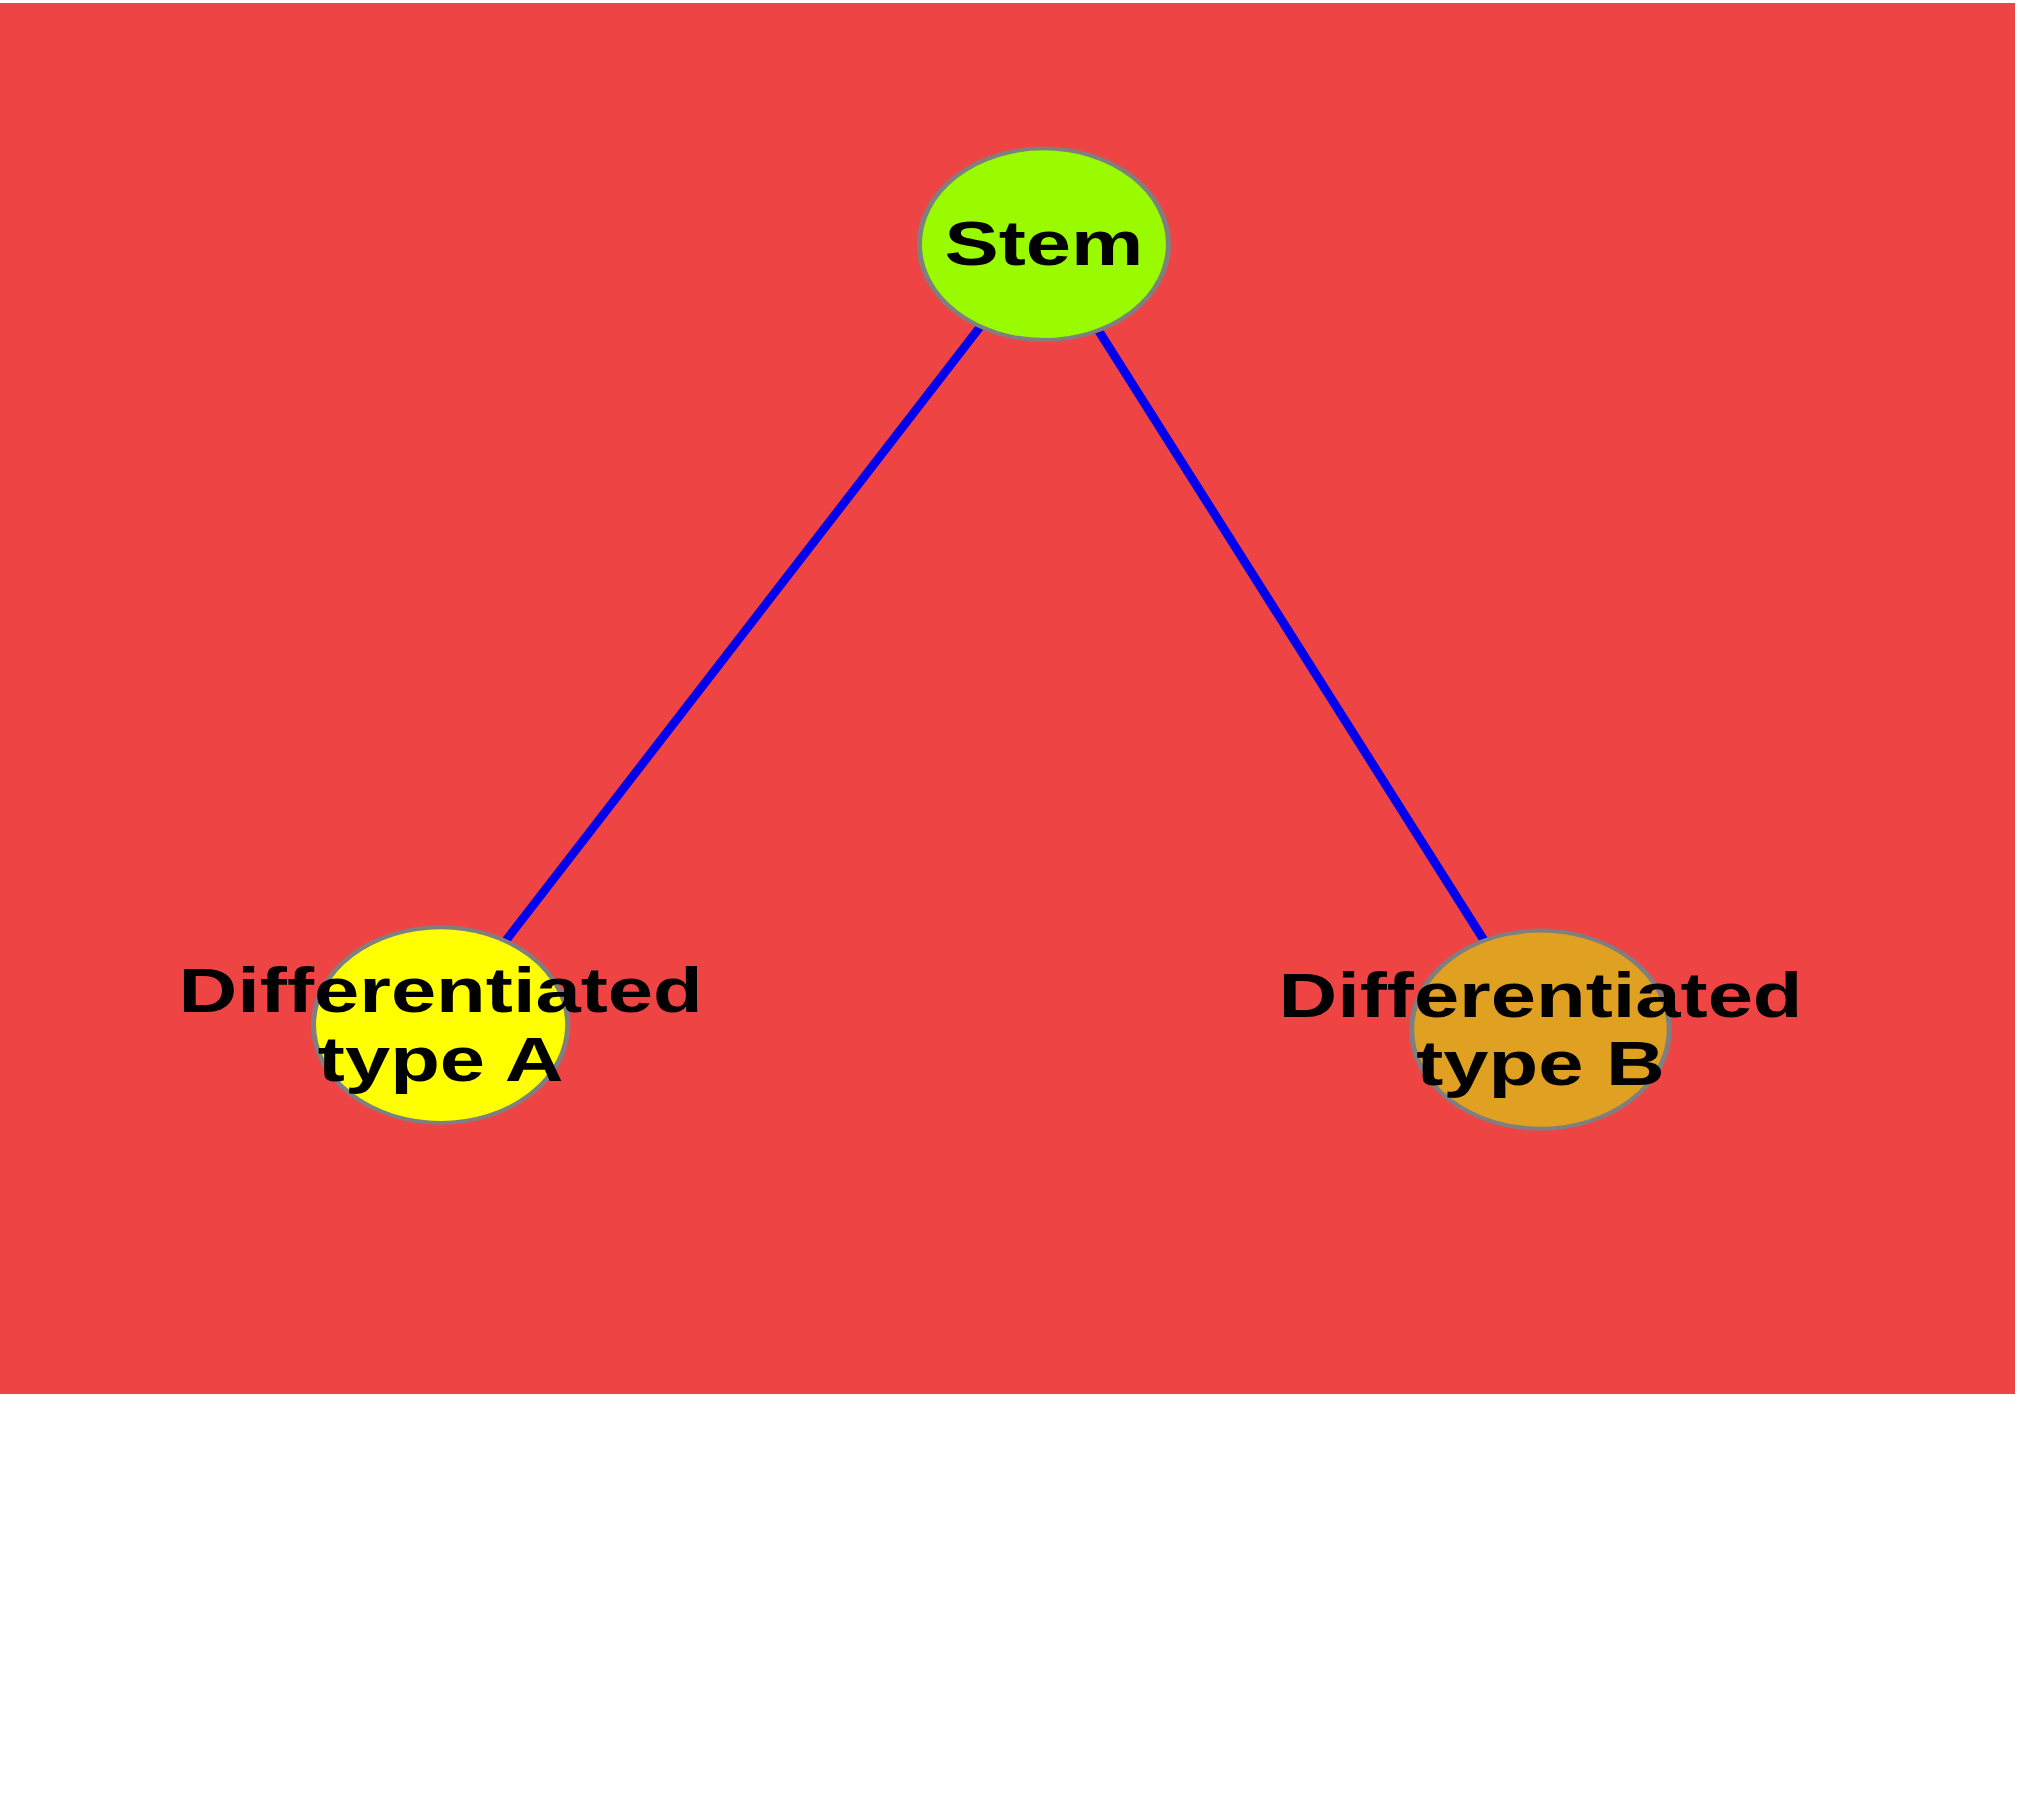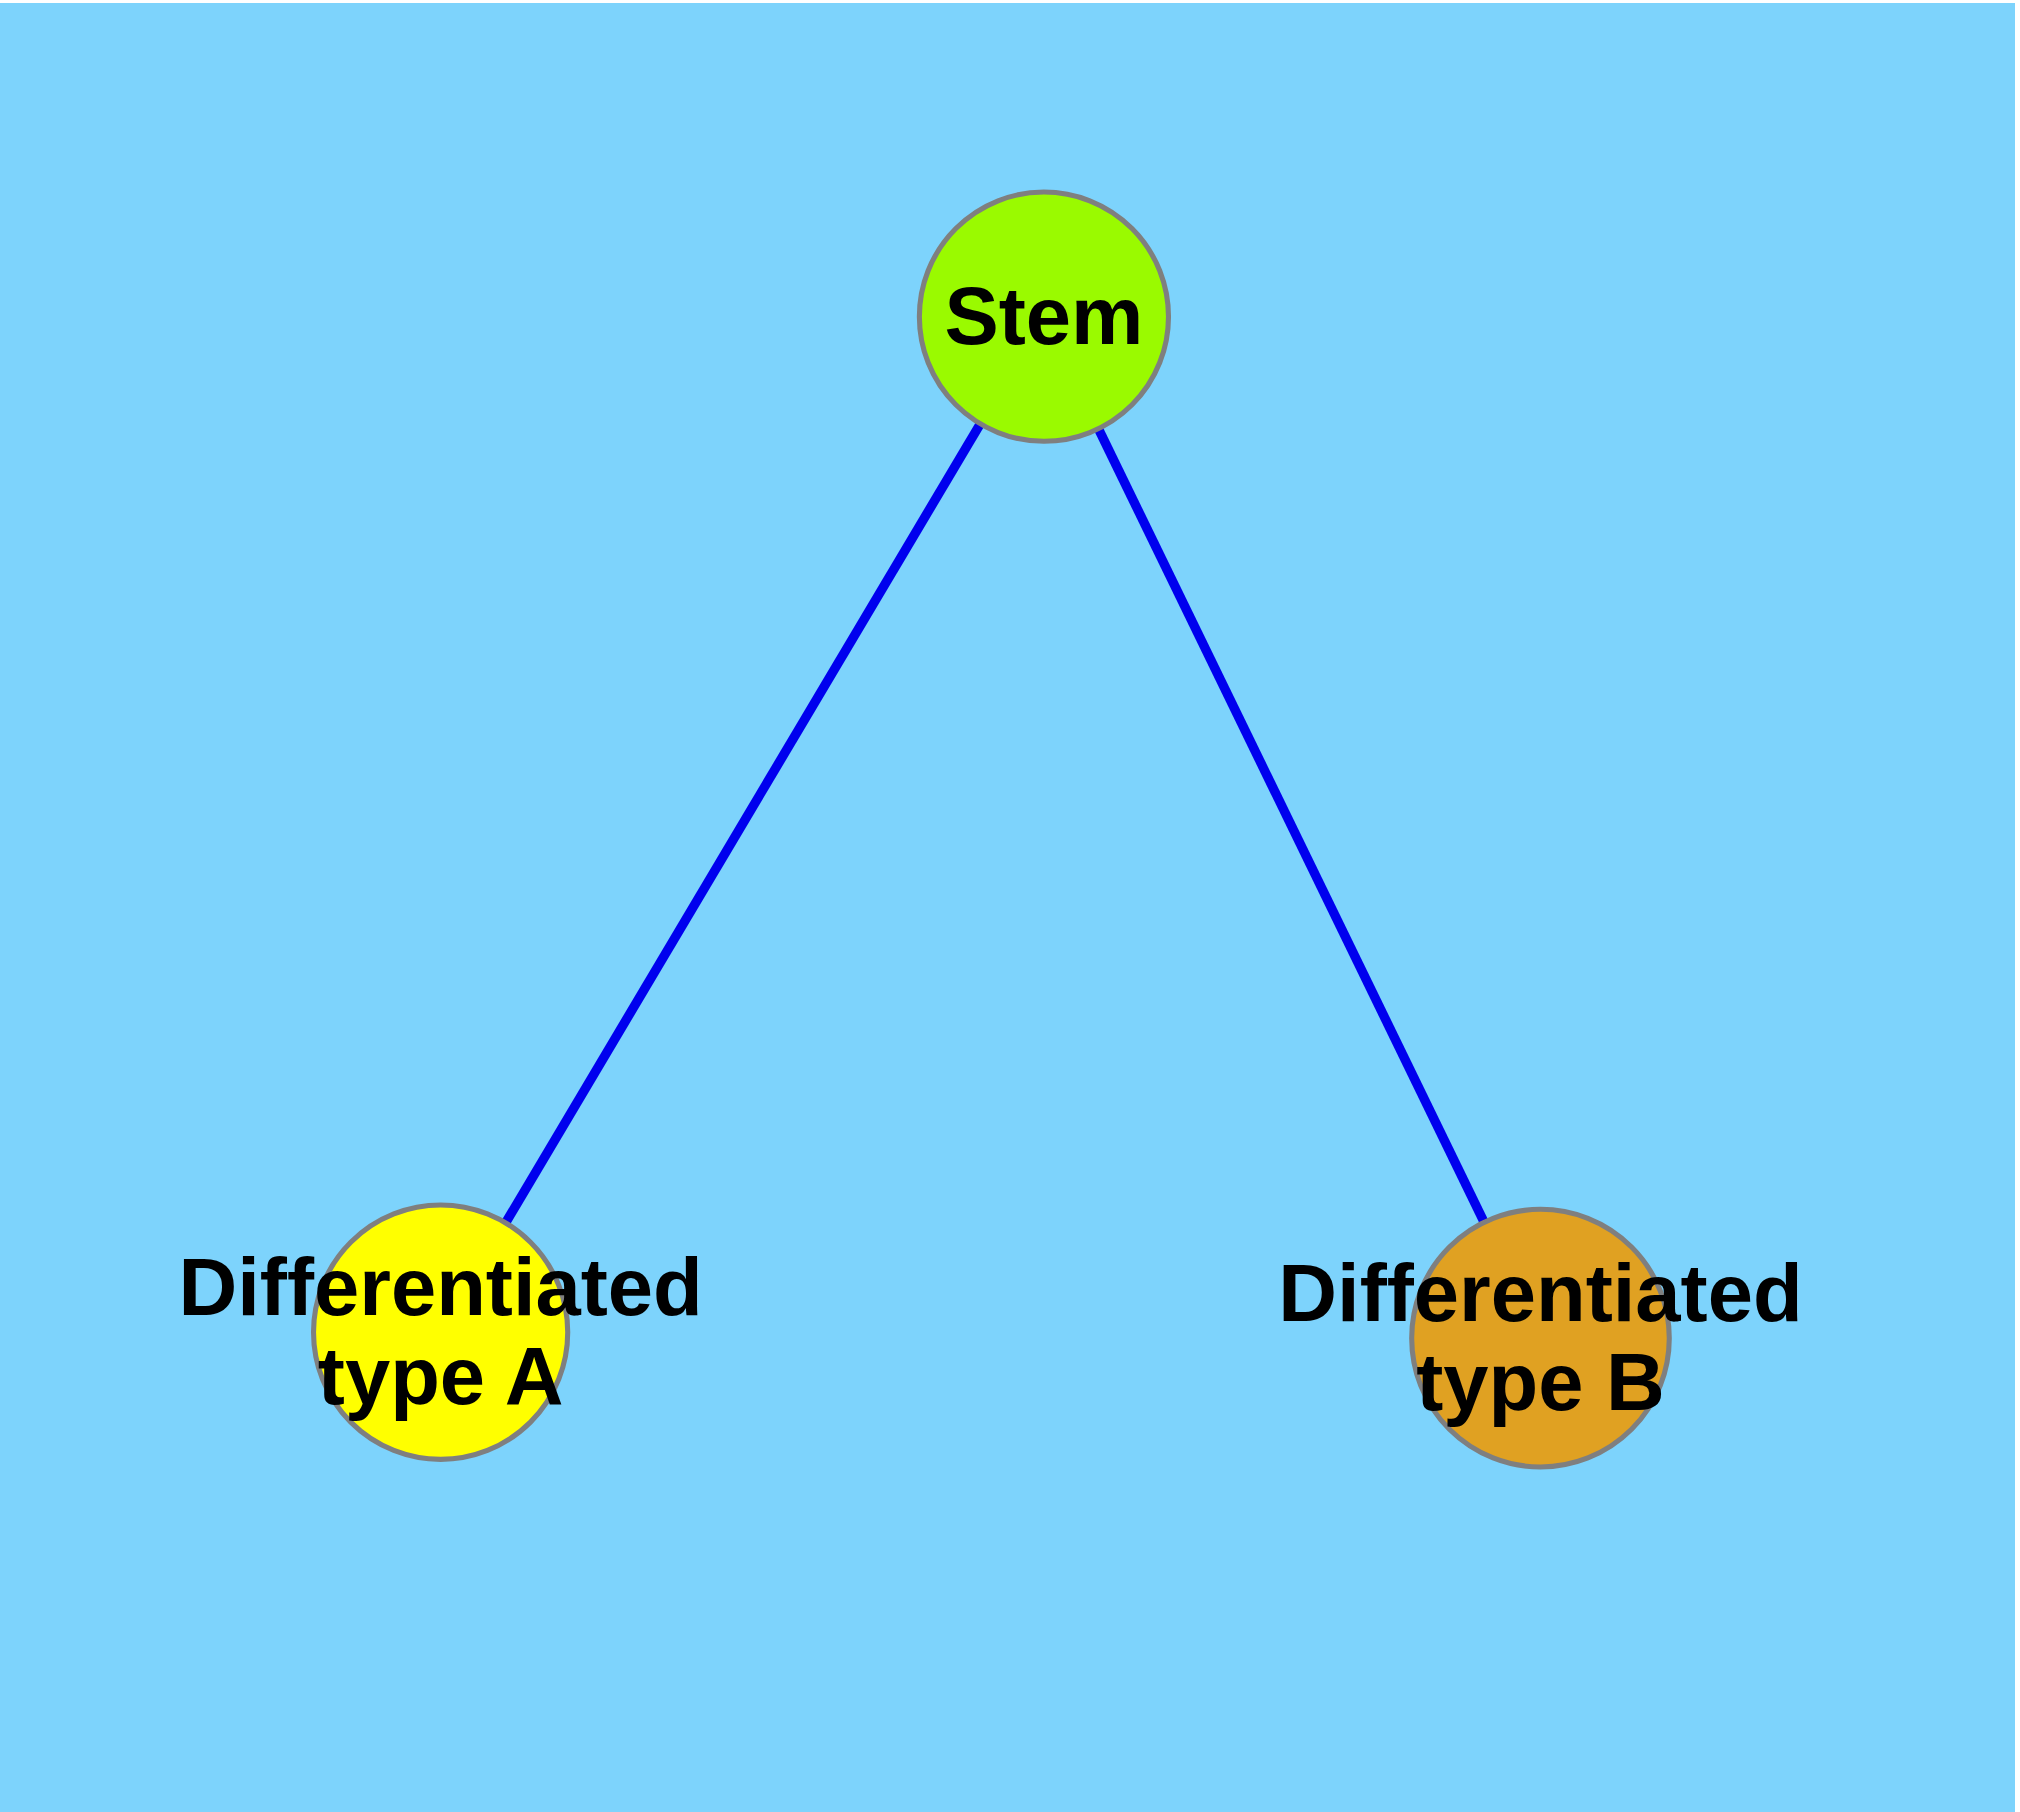--- a/index.html
+++ b/index.html
@@ -14,22 +14,22 @@
     height: 1812px;
     overflow: hidden;
     background: #ffffff;
     font-family: "Liberation Sans", "DejaVu Sans", sans-serif;
   }
   #canvas {
     position: absolute;
     left: 0px;
     top: 3.4px;
     width: 2015px;
-    height: 1809px;
-    background: #7dd3fc;
+    height: 1391px;
+    background: #ef4444;
   }
   #graph-svg {
     position: absolute;
     left: 0;
     top: 0;
     width: 100%;
     height: 100%;
     display: block;
   }
   .edge-line {

